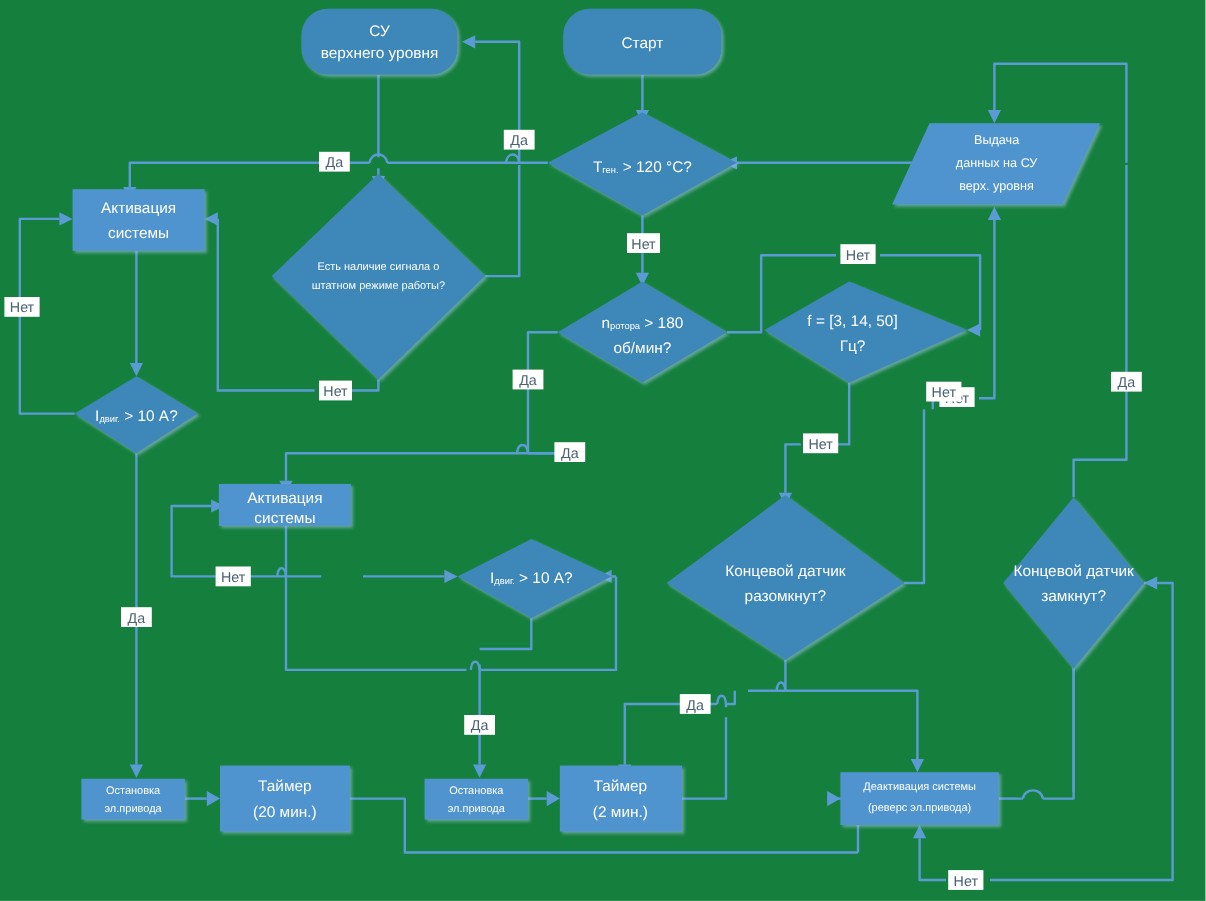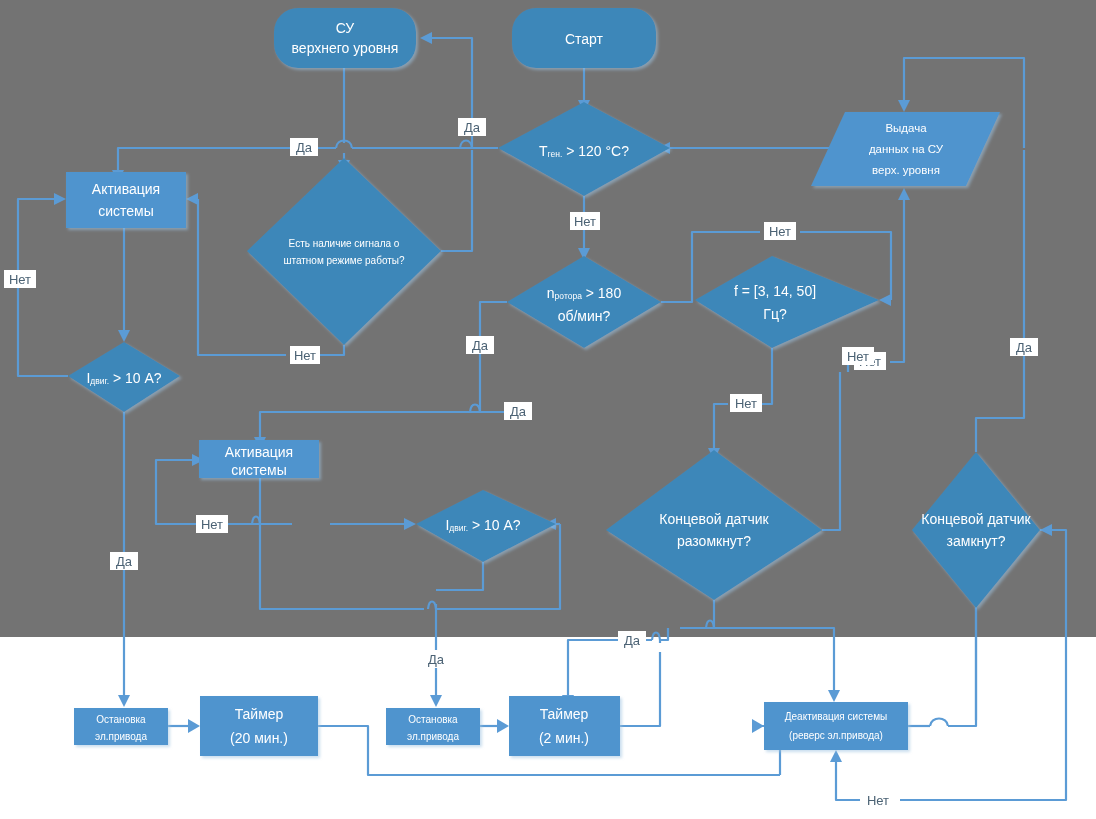--- a/index.html
+++ b/index.html
@@ -1,18 +1,18 @@
 <!DOCTYPE html>
 <html><head>
 <meta charset="utf-8">
 <title>Flowchart</title>
 <style>
   html,body{margin:0;padding:0;background:#ffffff;}
   body{width:1096px;height:819px;overflow:hidden;font-family:"Liberation Sans",sans-serif;}
-  #stage{position:relative;width:1096px;height:637px;background:#737373;}
+  #stage{position:relative;width:1096px;height:819px;background:#15803d;}
   svg{display:block;}
   .shp-fill{fill:#3e87b9;}
   .shp-fill-light{fill:#4f94ce;}
   .conn{fill:none;stroke:#5b9bd5;stroke-width:2.2;stroke-linejoin:round;stroke-linecap:butt;}
   .arrowhead{fill:#5b9bd5;}
   .lbl{fill:#4b6274;font-family:"Liberation Sans",sans-serif;font-size:13px;}
   .lbl-bg{fill:#ffffff;}
   text.node{fill:#ffffff;font-family:"Liberation Sans",sans-serif;text-anchor:middle;dominant-baseline:central;}
   .t15{font-size:14px;}
   .t12{font-size:11.5px;}

